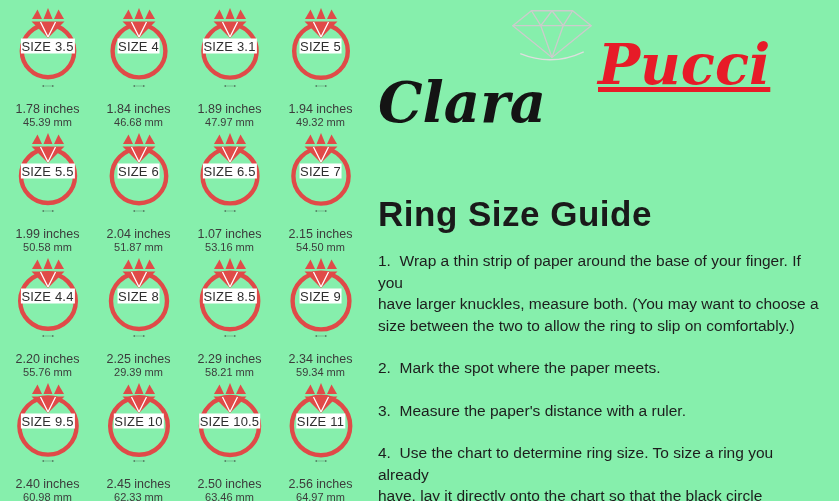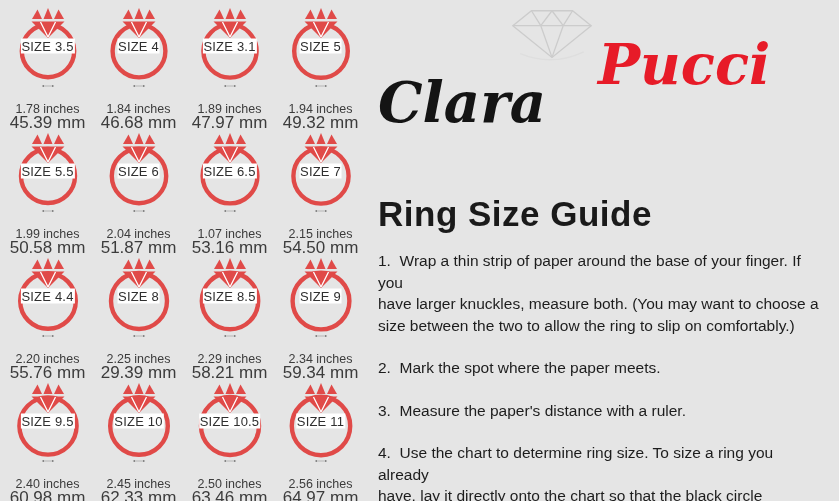--- a/index.html
+++ b/index.html
@@ -1,17 +1,17 @@
 <!DOCTYPE html>
 <html style="--ring-red: #E04A48; --brand-red: #E71B28;"><head>
 <meta charset="utf-8">
 <style>
   html,body{margin:0;padding:0;background:#ffffff;}
   .sheet{
-    position:relative;width:839px;height:501px;overflow:hidden;background:#e5e5e5;
+    position:relative;width:839px;height:501px;overflow:hidden;background:#86efac;
     font-family:"Liberation Sans", sans-serif;
   }
   
   .ring-grid{
     position:absolute;left:2px;top:4px;
     display:grid;grid-template-columns:repeat(4,91px);grid-auto-rows:125px;
   }
   .cell{display:flex;flex-direction:column;align-items:center;padding-top:2px;}
   .figure{position:relative;width:80px;height:78px;}
   .ring-svg{display:block;}
@@ -20,29 +20,29 @@
   .gemstone .facet{stroke:#ffffff;stroke-width:1.3px;fill:none;}
   .size-label{
     position:absolute;left:50%;top:40px;transform:translate(-50%,-50%);
     background:#ffffff;padding:0 1px;white-space:nowrap;
     font-size:13px;color:#2f2f2f;letter-spacing:0.2px;
   }
   .arrow{margin-top:1px;}
   .arrow line{stroke:#3a3a3a;stroke-width:1.7px;}
   .arrow polygon{fill:#3a3a3a;}
   .inches{margin-top:16px;font-size:12.5px;line-height:13px;color:#3c3c3c;}
-  .mm{font-size:17px;line-height:13px;color:#3c3c3c;}
+  .mm{font-size:11px;line-height:13px;color:#3c3c3c;}
   
   .logo{position:absolute;left:374px;top:6px;width:462px;height:100px;}
   .brand-word{
     position:absolute;font-family:"DejaVu Serif", serif;
     font-style:italic;font-weight:bold;font-size:56px;line-height:1;
   }
   .brand-first{left:4px;top:24px;color:#141414;margin-top:44px;}
-  .brand-second{left:224px;top:30px;color:var(--brand-red);}
+  .brand-second{left:224px;top:30px;color:var(--brand-red);text-decoration:underline;}
   .logo-gem{position:absolute;left:122px;top:0;}
   .logo-gem path{stroke:#cccccc;stroke-width:1.4px;fill:none;}
   .logo-gem .swoosh{stroke:#dedede;}
   .guide-heading{
     position:absolute;left:378px;top:194px;margin:0;
     font-size:35px;font-weight:bold;letter-spacing:0.5px;color:#1a1a1a;
   }
   .steps{position:absolute;left:378px;top:250px;width:458px;}
   .step{
     margin:0 17px 21px 0;font-size:15.5px;line-height:21.5px;color:#1d1d1d;

